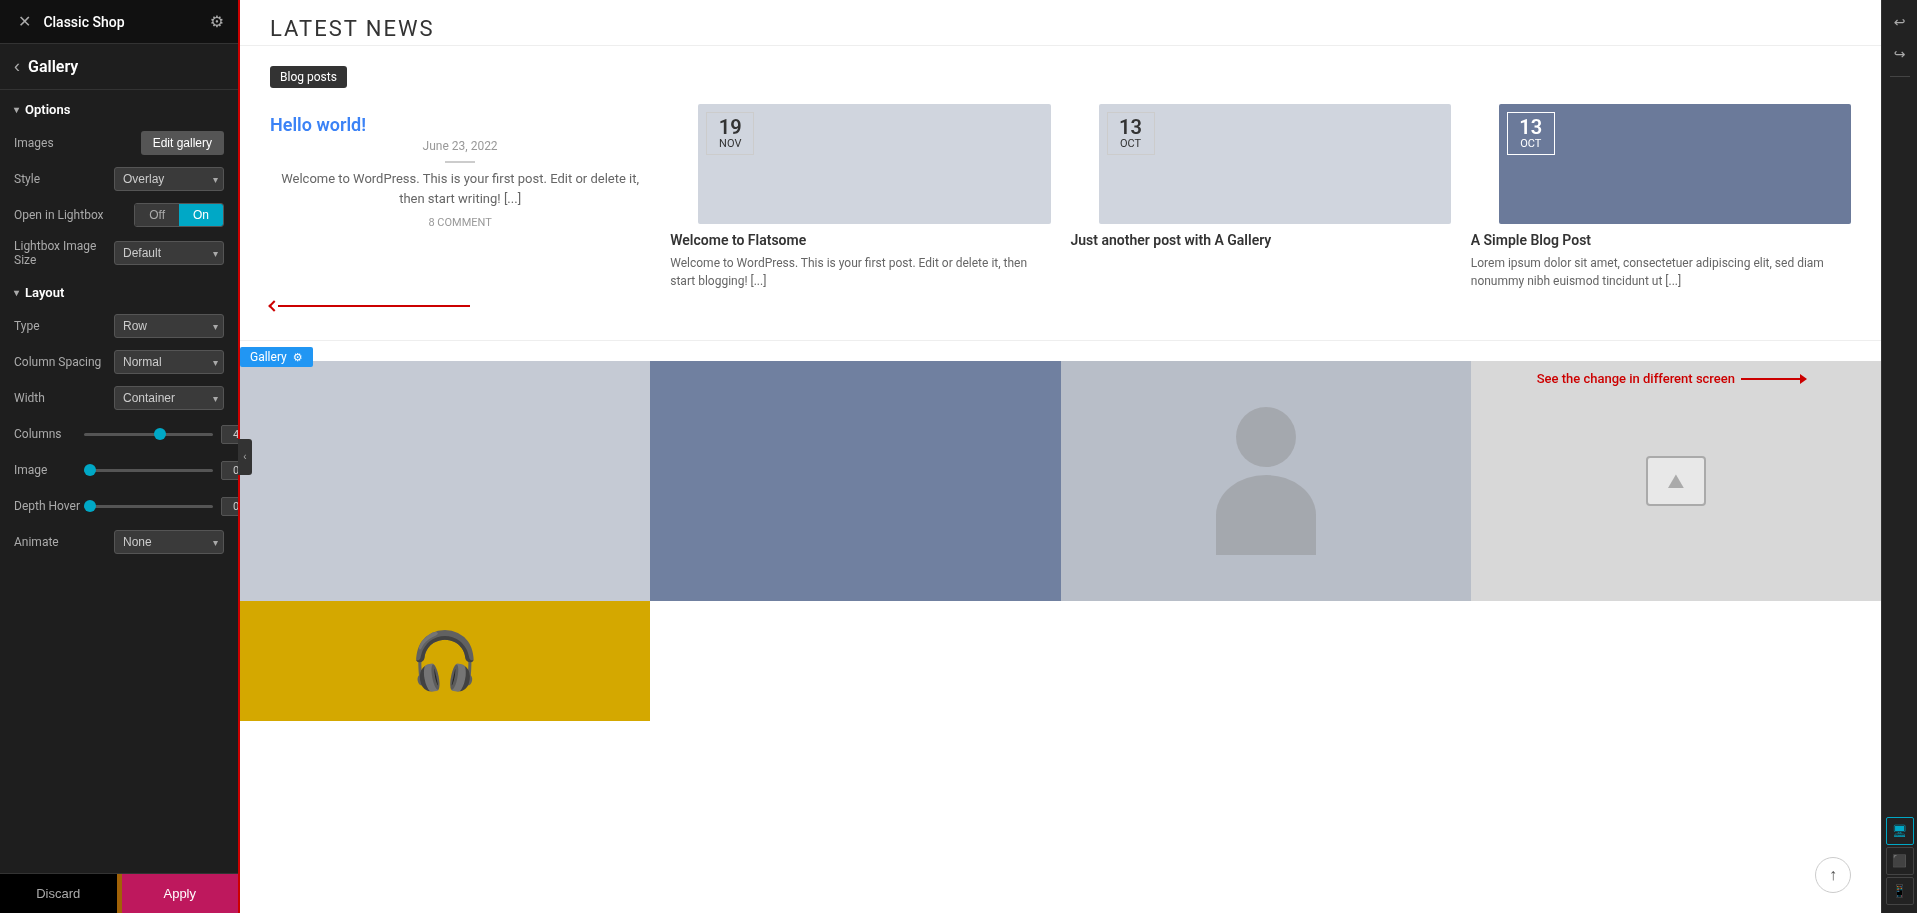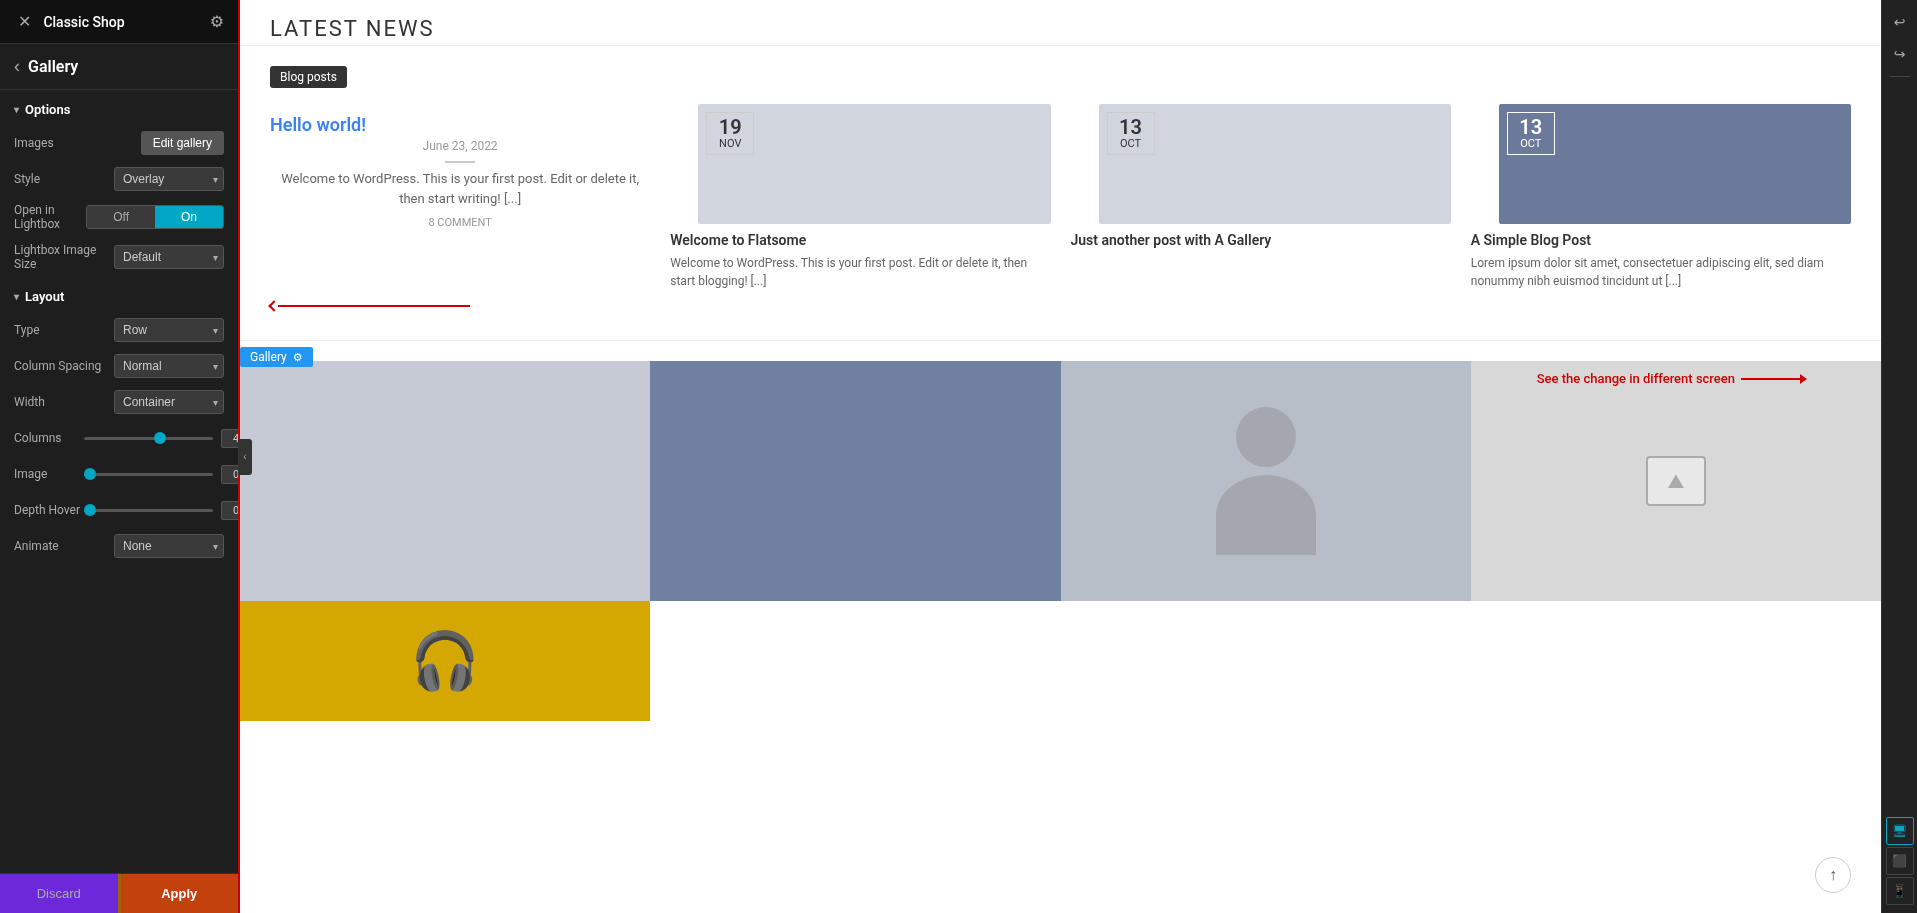--- a/index.html
+++ b/index.html
@@ -147,21 +147,21 @@
     }
 
     
     .toggle-group {
       display: flex;
       border: 1px solid #555;
       border-radius: 3px;
       overflow: hidden;
     }
     .toggle-btn {
-      padding: 4px 26px;
+      padding: 4px 14px;
       font-size: 12px;
       border: none;
       cursor: pointer;
       background: #3a3a3a;
       color: #aaa;
     }
     .toggle-btn.active {
       background: #00a8c6;
       color: #fff;
     }
@@ -212,28 +212,27 @@
     }
     .footer-btn {
       flex: 1;
       padding: 12px;
       border: none;
       cursor: pointer;
       font-size: 13px;
       font-weight: 500;
     }
     .discard-btn {
-      background: #6d28d9;
-      color: #aaa;
-      border-right: 3px solid #a16207;
+      background: #000000;
+      color: #aaa;
+      border-right: 5px solid #a16207;
     }
     .apply-btn {
-      background: #c2410c;
+      background: #be185d;
       color: #fff;
-      font-weight: bold;
     }
 
     
     .collapse-btn {
       position: absolute;
       right: -14px;
       top: 50%;
       transform: translateY(-50%);
       width: 14px;
       height: 36px;

